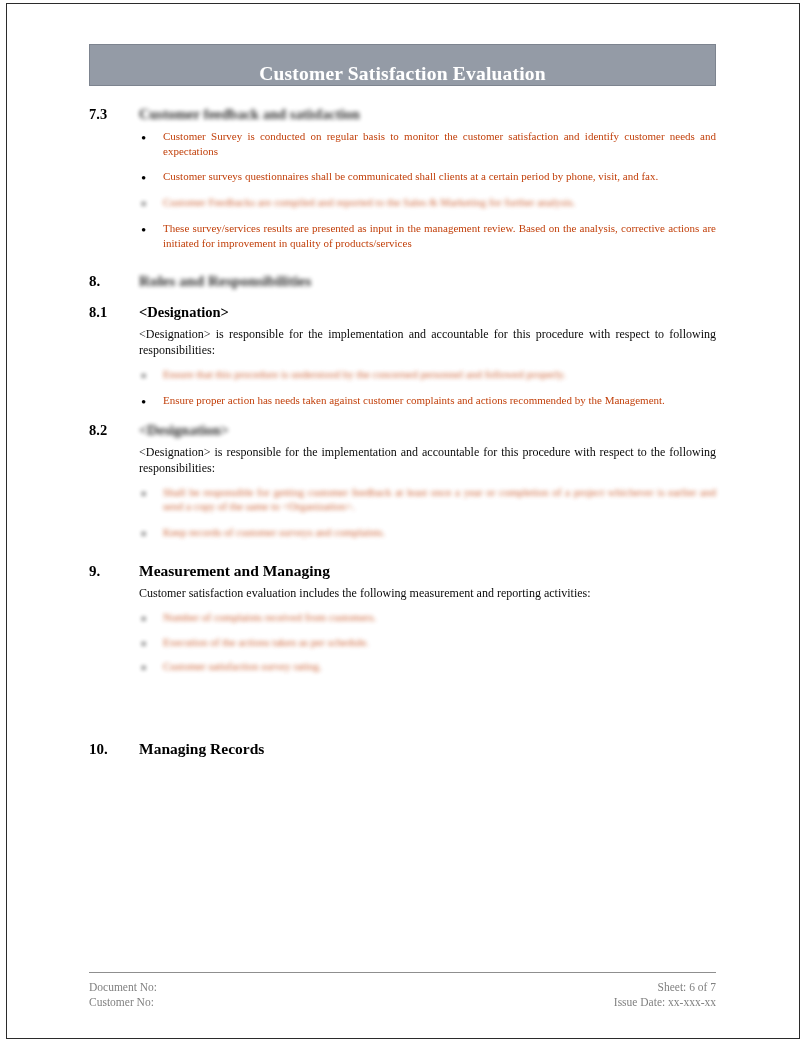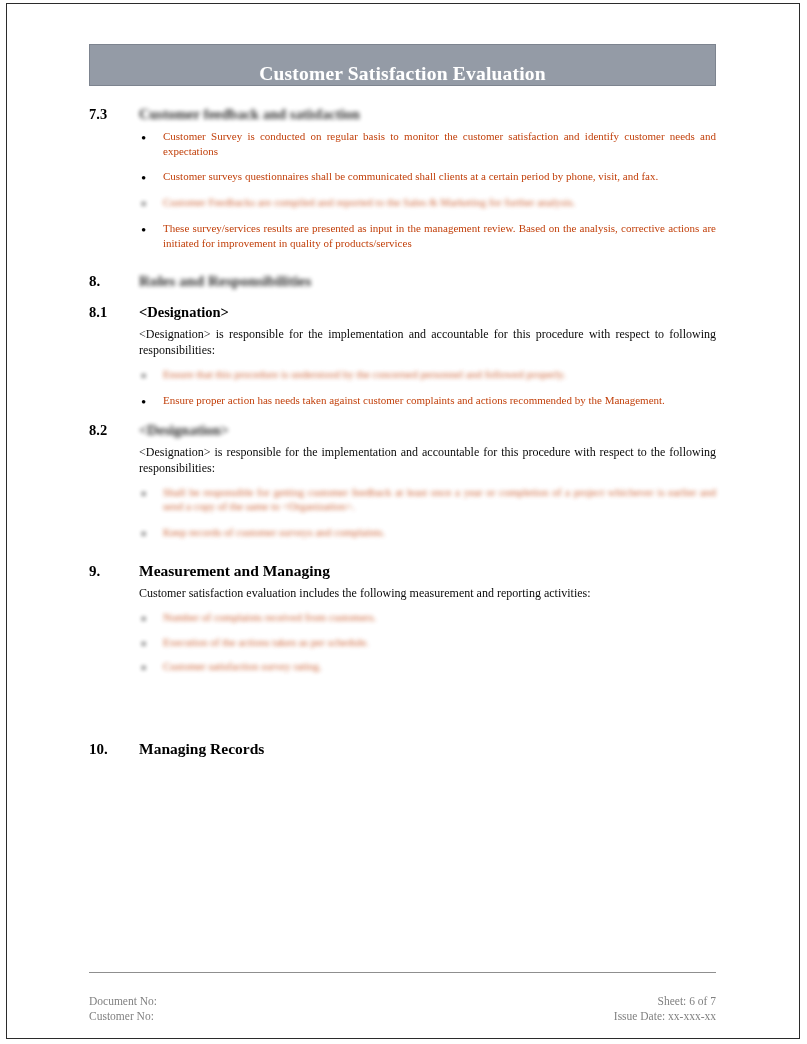--- a/index.html
+++ b/index.html
@@ -121,21 +121,21 @@
     opacity: 0.82;
   }
 
   
   .footer {
     position: absolute;
     left: 82px;
     top: 968px;
     width: 627px;
     border-top: 1px solid #8f8f8f;
-    padding-top: 21px;
+    padding-top: 7px;
     display: flex;
     justify-content: space-between;
     color: #808080;
     font-size: 11.5px;
     line-height: 1.28;
     font-family: "Liberation Serif", "DejaVu Serif", serif;
   }
   .footer .fcol-left { text-align: left; }
   .footer .fcol-right { text-align: right; }
   .footer div > div { white-space: nowrap; }

